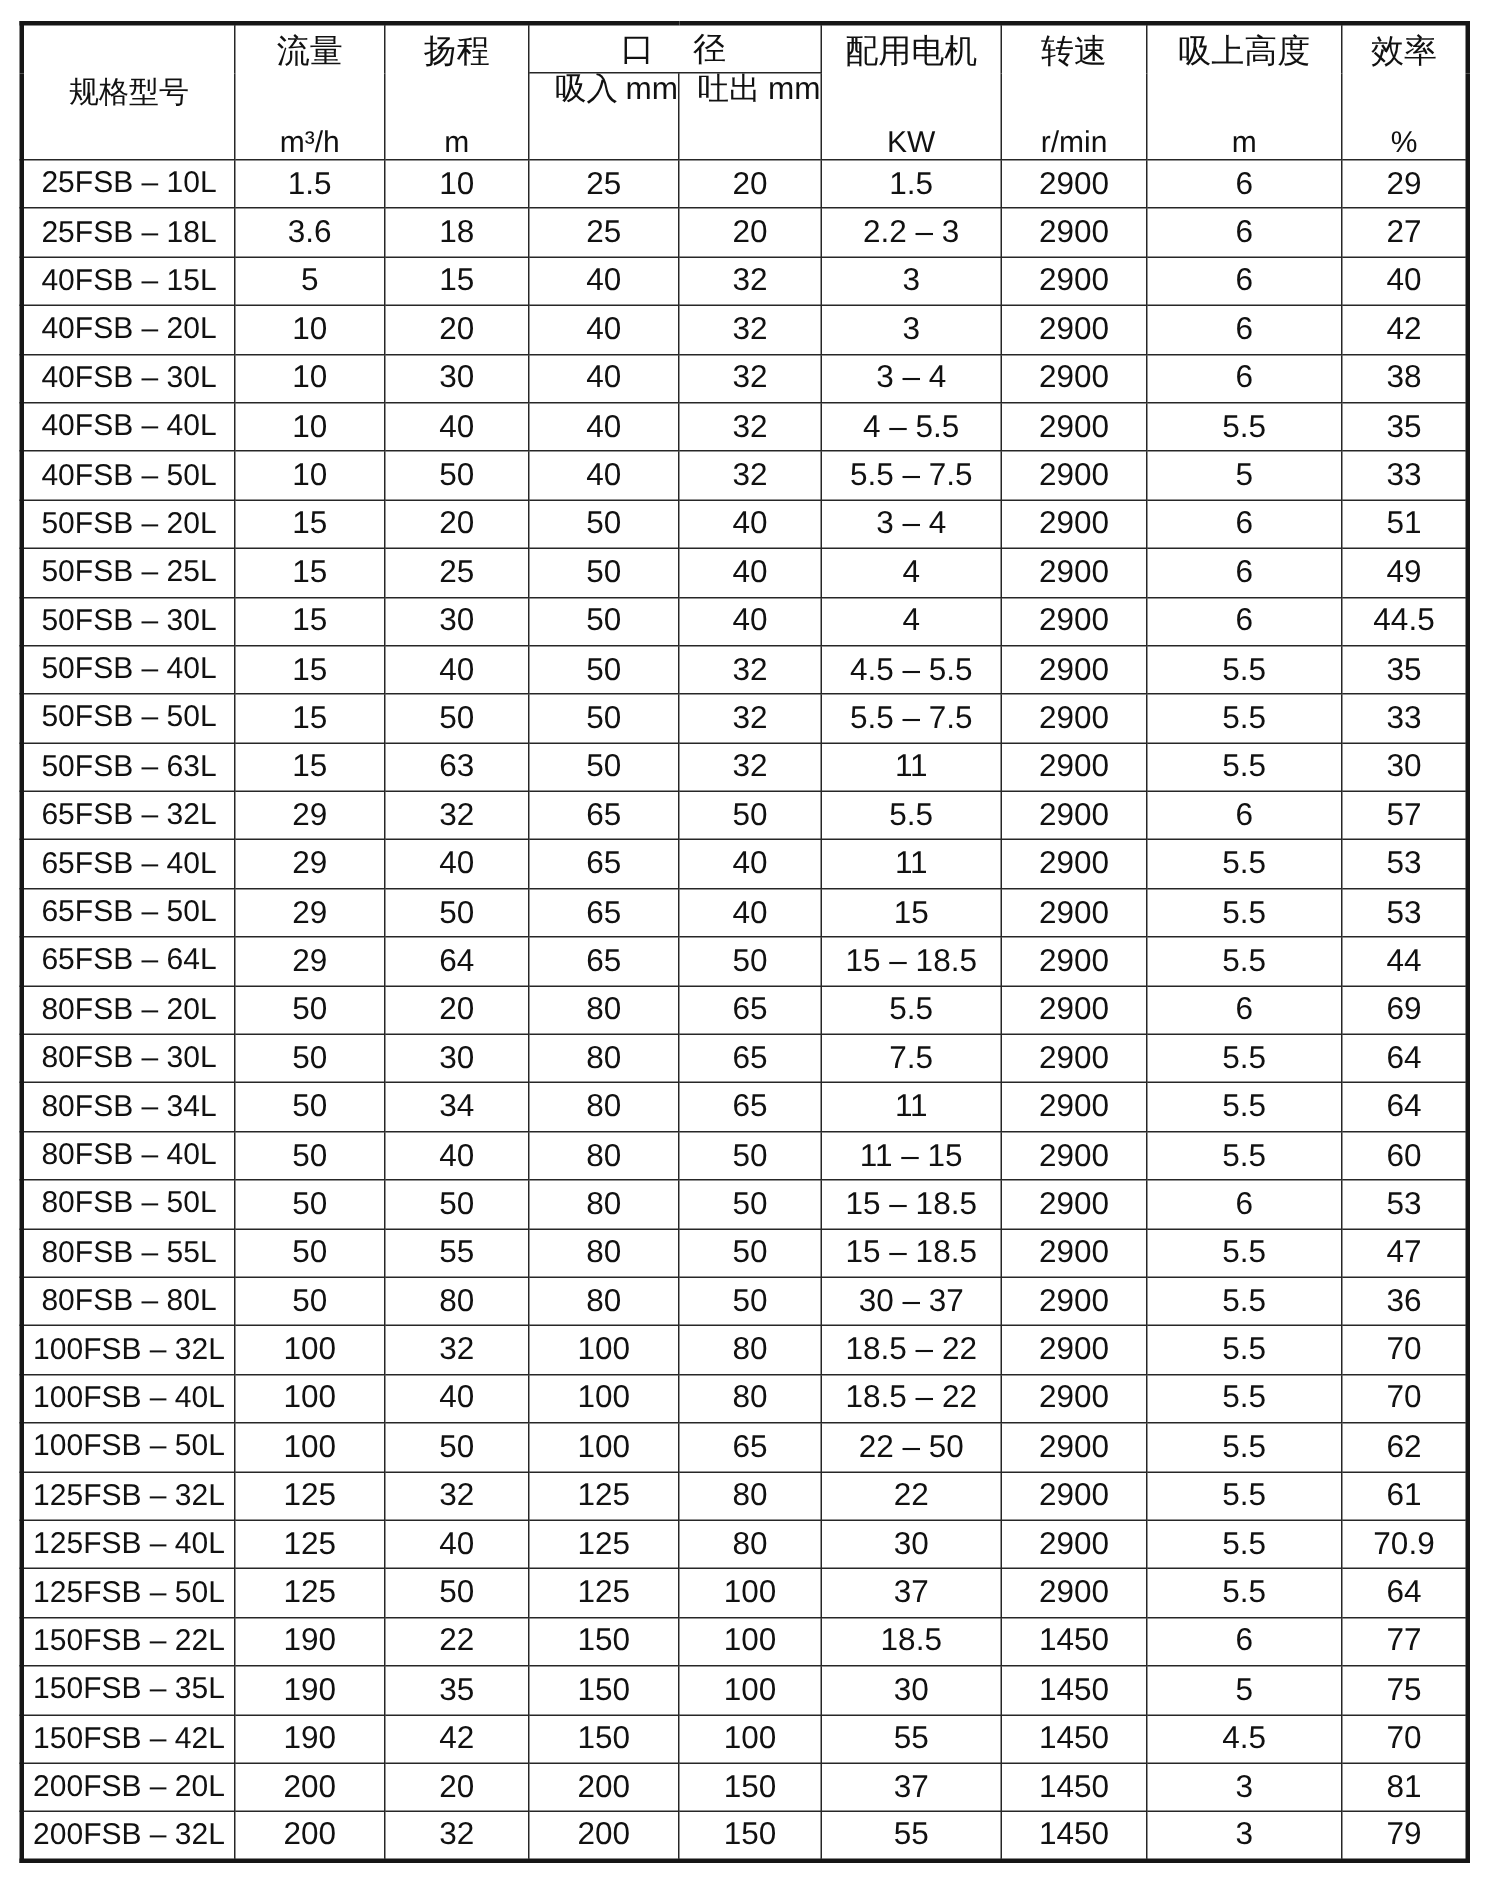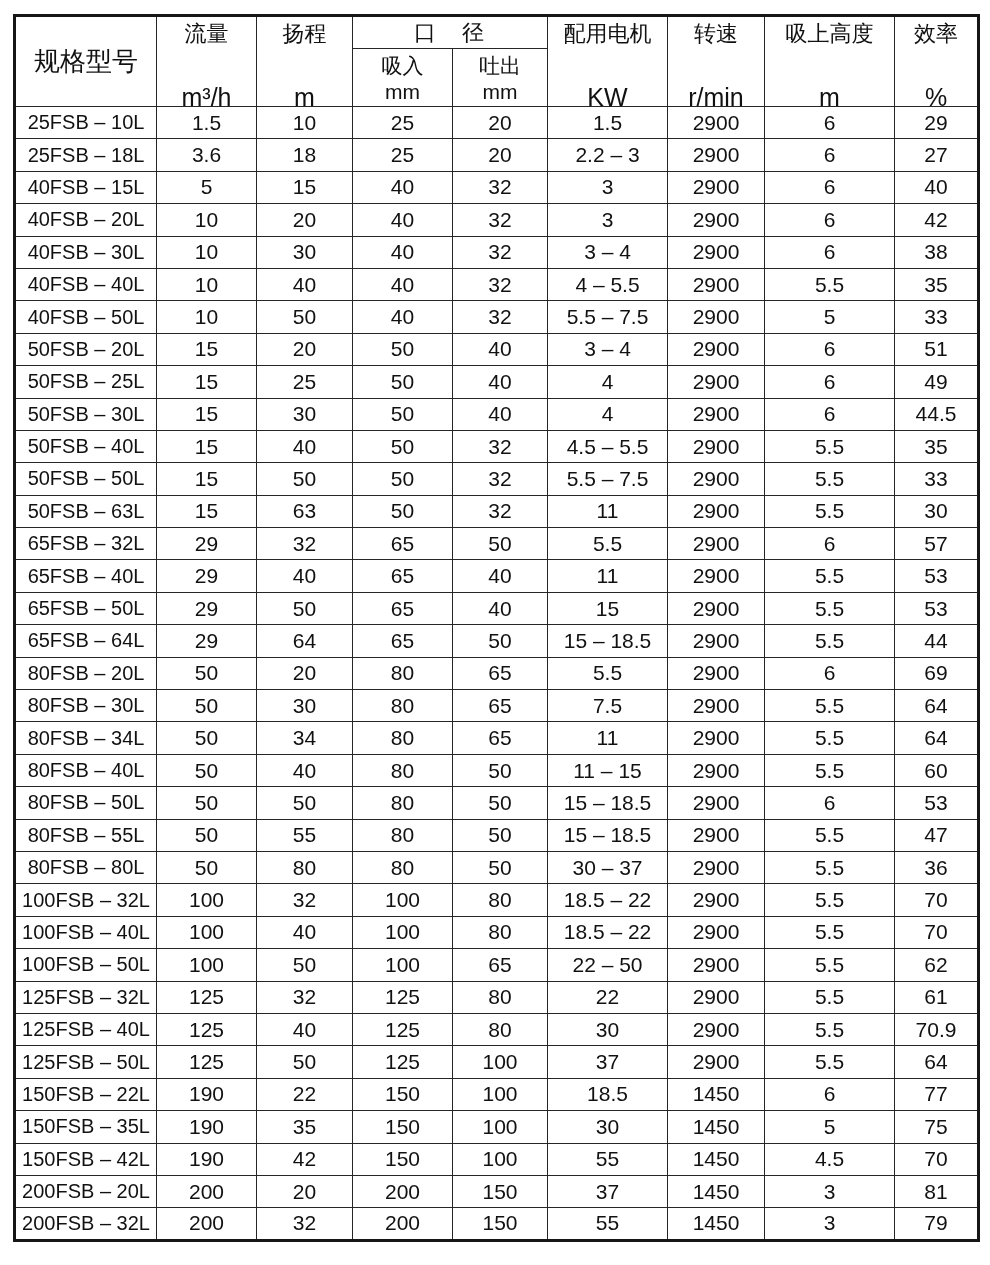--- a/index.html
+++ b/index.html
@@ -42,27 +42,26 @@
   
   .hstack {
     display: flex;
     flex-direction: column;
     justify-content: space-between;
     height: 88px;
     padding: 5px 0 4px 0;
     gap: 40px;
   }
   .hstack .t { line-height: 1; }
-  .hstack .u { line-height: 1; font-size: 25px; }
-  .model-head { font-size: 26px; }
+  .hstack .u { line-height: 1; font-size: 20px; }
+  .model-head { font-size: 20px; }
   .dia-head { height: 33px; font-size: 22px; }
   .dia-head .t { letter-spacing: 2px; }
   .substack {
     display: flex;
-    flex-direction: column;
     justify-content: flex-end;
     height: 57px;
     padding-bottom: 4px;
     gap: 5px;
   }
   .substack .t, .substack .u { line-height: 1; font-size: 21px; }
   tbody td {
     height: 32.4px;
     font-size: 21px;
   }

